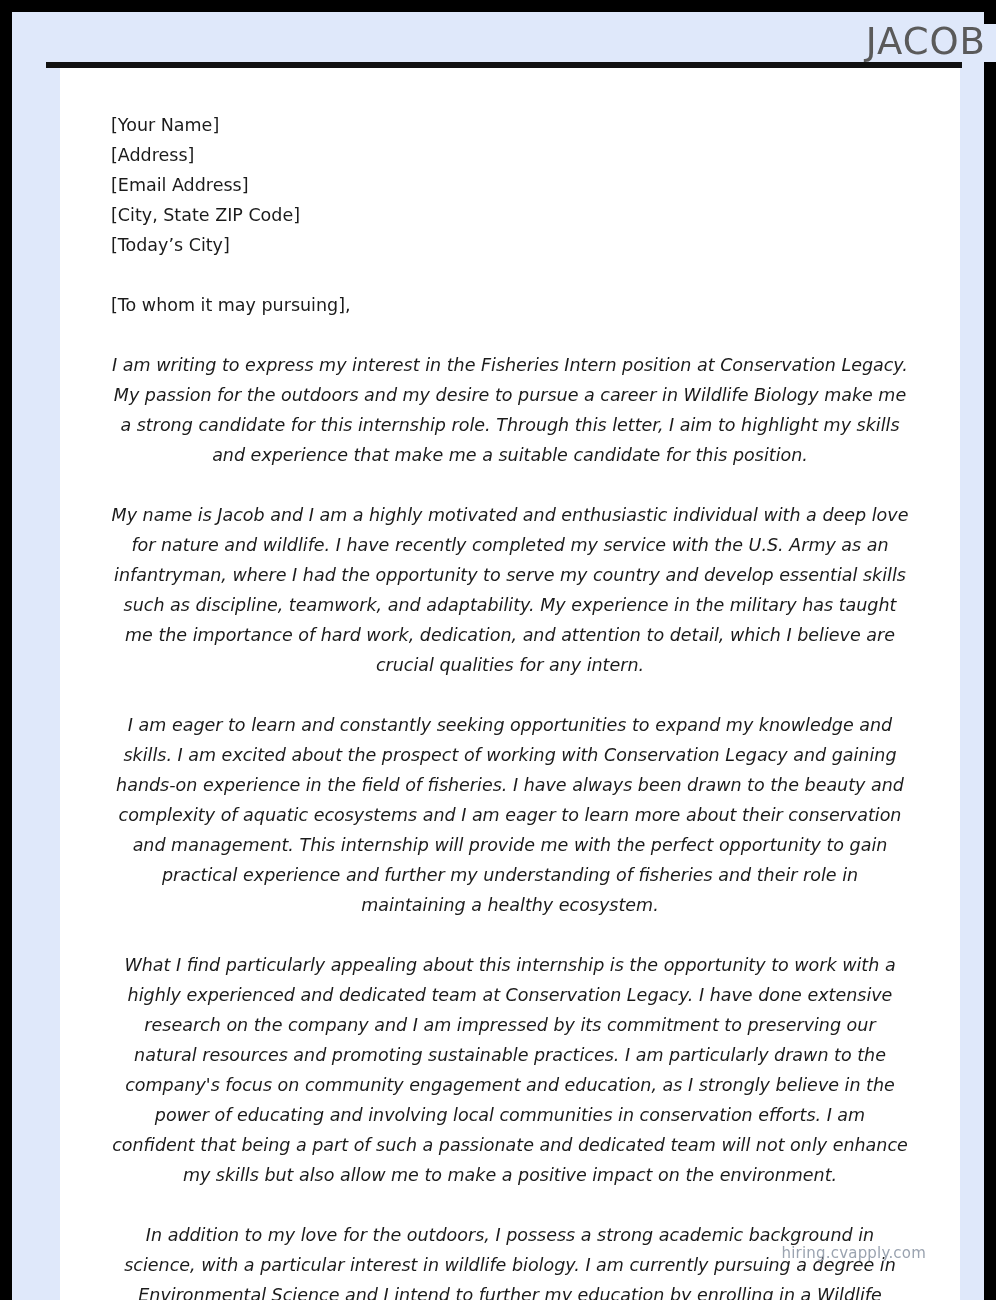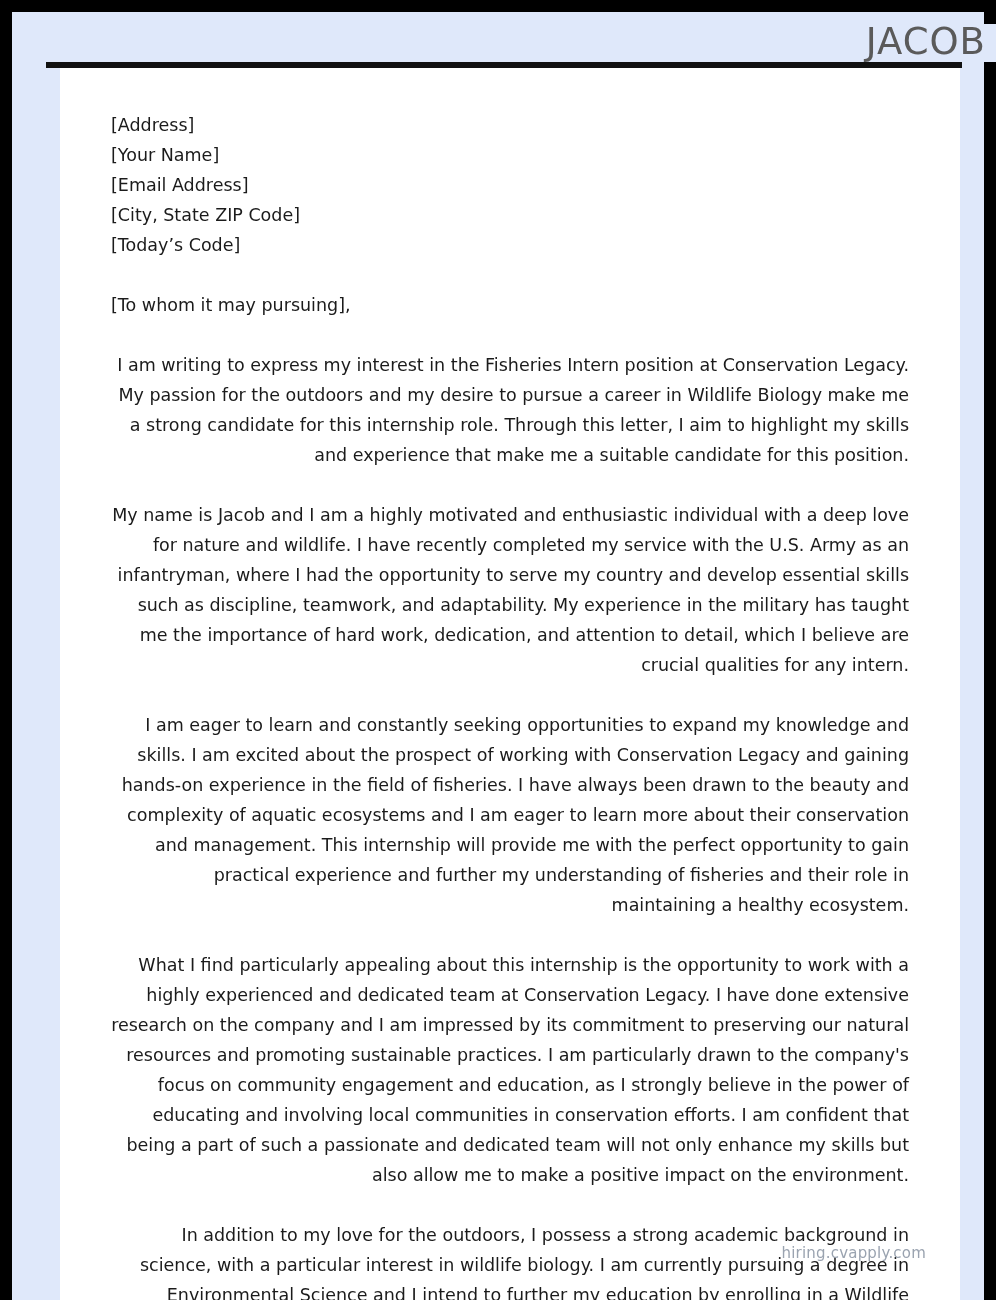--- a/index.html
+++ b/index.html
@@ -82,21 +82,22 @@
   .addr-line {
     white-space: pre;
   }
 
   .blank {
     height: 30px;
   }
 
   p.para {
     margin: 0 0 0 0;
-    text-align: right;
+    text-align: center;
+    font-style: italic;
   }
 
   .watermark {
     position: absolute;
     right: 58px;
     bottom: 38px;
     font-size: 15px;
     color: #9aa3b0;
     font-family: "DejaVu Sans", sans-serif;
     letter-spacing: 0.2px;
@@ -110,25 +111,25 @@
 
   <div class="header">
     <div class="brand">JACOB</div>
   </div>
 
   <div class="rule"></div>
 
   <div class="sheet">
     <div class="letter">
 
+      <div class="addr-line">[Your Name]</div>
       <div class="addr-line">[Address]</div>
-      <div class="addr-line">[Your Name]</div>
       <div class="addr-line">[Email Address]</div>
       <div class="addr-line">[City, State ZIP Code]</div>
-      <div class="addr-line">[Today’s Code]</div>
+      <div class="addr-line">[Today’s City]</div>
 
       <div class="blank"></div>
 
       <div class="addr-line">[To whom it may pursuing],</div>
 
       <div class="blank"></div>
 
       <p class="para">I am writing to express my interest in the Fisheries Intern position at Conservation Legacy. My passion for the outdoors and my desire to pursue a career in Wildlife Biology make me a strong candidate for this internship role. Through this letter, I aim to highlight my skills and experience that make me a suitable candidate for this position.</p>
       <div class="blank"></div>
 

